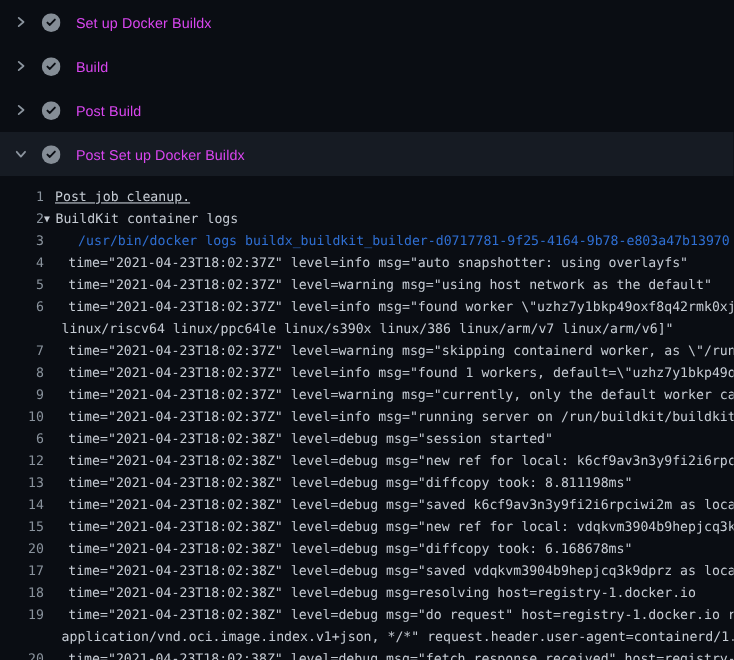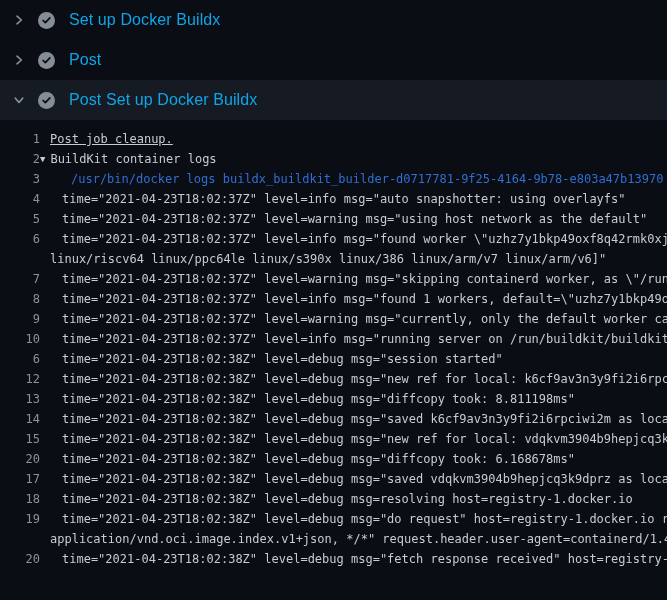--- a/index.html
+++ b/index.html
@@ -27,22 +27,22 @@
     flex: none;
   }
   .check {
     width: 17px; height: 17px;
     margin-left: 12px;
     flex: none;
     display: inline-flex;
   }
   .step-title {
     margin-left: 14px;
-    font-size: 16px;
-    color: #0ea5e9;
+    font-size: 13px;
+    color: #d946ef;
     letter-spacing: .1px;
     white-space: nowrap;
   }
 
   
   .log-area {
     padding-top: 9px;
     font-family: "DejaVu Sans Mono", "Liberation Mono", monospace;
     font-size: 12px;
   }
@@ -59,21 +59,21 @@
     text-align: right;
     color: #8a939d;
     cursor: pointer;
     user-select: none;
   }
   .lc { flex: none; color: #c6ccd4; }
   .kind-top     .lc { margin-left: 10px; text-decoration: underline; }
   .kind-group   .lc { }
   .kind-command .lc { margin-left: 31px; color: #2f6fd3; }
   .kind-log     .lc { margin-left: 22px; }
-  .kind-wrap    .lc { margin-left: 10px; }
+  .kind-wrap    .lc { margin-left: 16px; }
   .marker {
     display: none;
     font-size: 9px;
     color: #c6ccd4;
     margin-right: 5px;
     vertical-align: 1px;
     cursor: pointer;
   }
   .kind-group .marker { display: inline; }
 </style>
@@ -103,21 +103,36 @@
         <path d="M4 2.2 L8.4 6 L4 9.8" stroke="#8b949e" stroke-width="1.6" stroke-linecap="round" stroke-linejoin="round"></path>
       </svg>
 
     </span>
     <span class="check">
       <svg width="17" height="17" viewBox="0 0 17 17">
         <circle cx="8.5" cy="8.5" r="8.5" fill="#858d96"></circle>
         <path d="M11.9 5.8 L7.3 10.7 L5.1 8.5" stroke="#0a0d13" stroke-width="1.7" fill="none" stroke-linecap="round" stroke-linejoin="round"></path>
       </svg>
     </span>
-    <span class="step-title">Post</span>
+    <span class="step-title">Build</span>
+  </div>
+      <div class="section-header collapsed">
+    <span class="chev">
+      <svg class="chev-right" width="12" height="12" viewBox="0 0 12 12" fill="none" style="display: inline;">
+        <path d="M4 2.2 L8.4 6 L4 9.8" stroke="#8b949e" stroke-width="1.6" stroke-linecap="round" stroke-linejoin="round"></path>
+      </svg>
+
+    </span>
+    <span class="check">
+      <svg width="17" height="17" viewBox="0 0 17 17">
+        <circle cx="8.5" cy="8.5" r="8.5" fill="#858d96"></circle>
+        <path d="M11.9 5.8 L7.3 10.7 L5.1 8.5" stroke="#0a0d13" stroke-width="1.7" fill="none" stroke-linecap="round" stroke-linejoin="round"></path>
+      </svg>
+    </span>
+    <span class="step-title">Post Build</span>
   </div>
       <div class="section-header expanded">
     <span class="chev">
 
       <svg class="chev-down" width="12" height="12" viewBox="0 0 12 12" fill="none" style="display: inline;">
         <path d="M2.2 4 L6 8.4 L9.8 4" stroke="#8b949e" stroke-width="1.6" stroke-linecap="round" stroke-linejoin="round"></path>
       </svg>
     </span>
     <span class="check">
       <svg width="17" height="17" viewBox="0 0 17 17">

